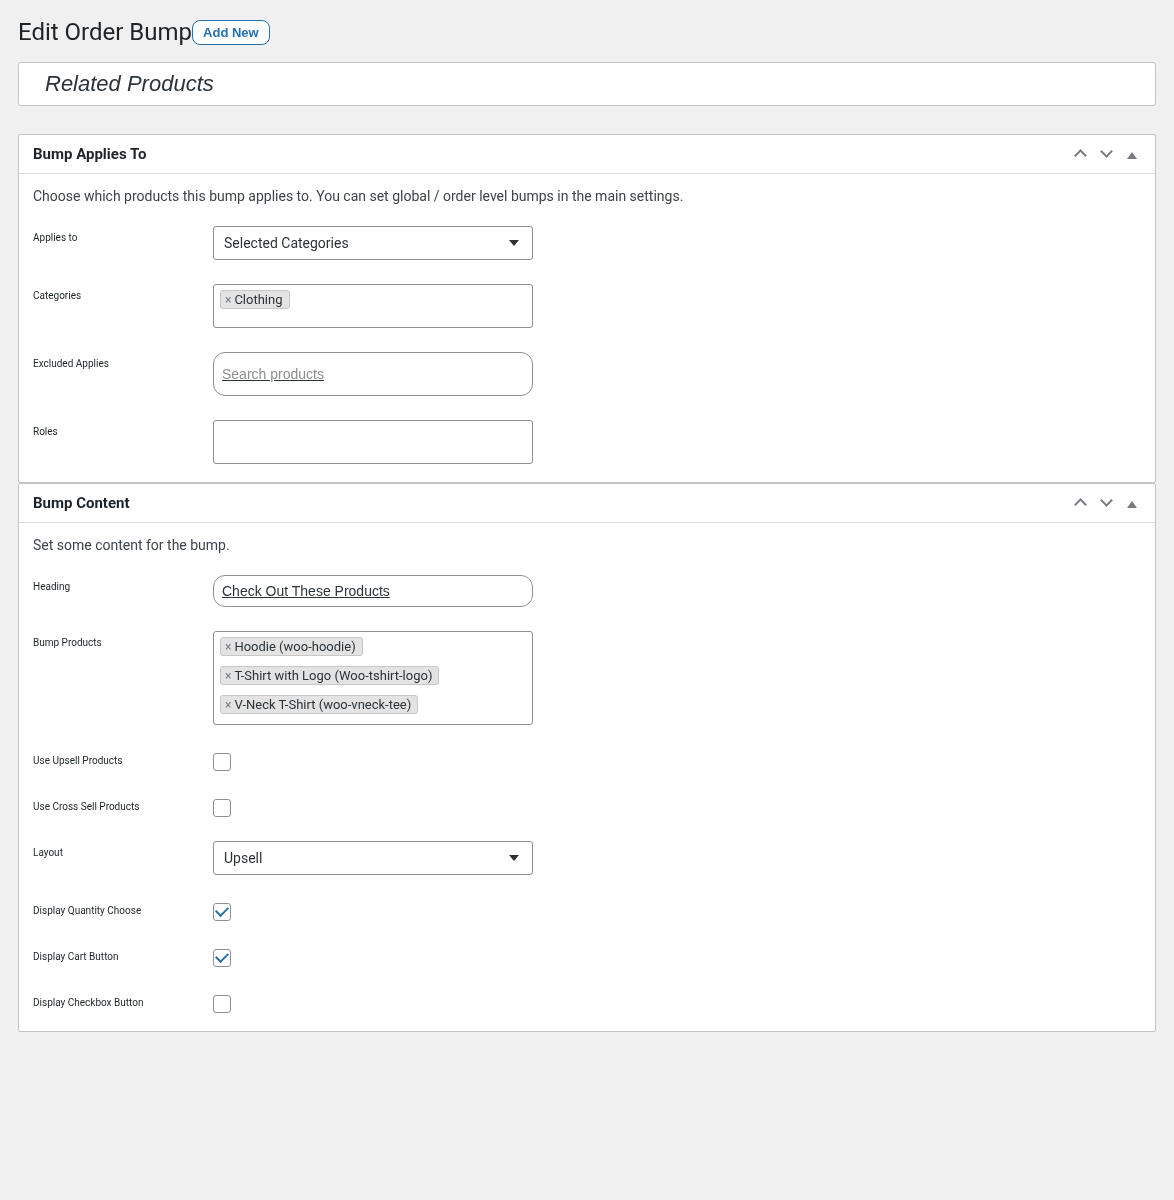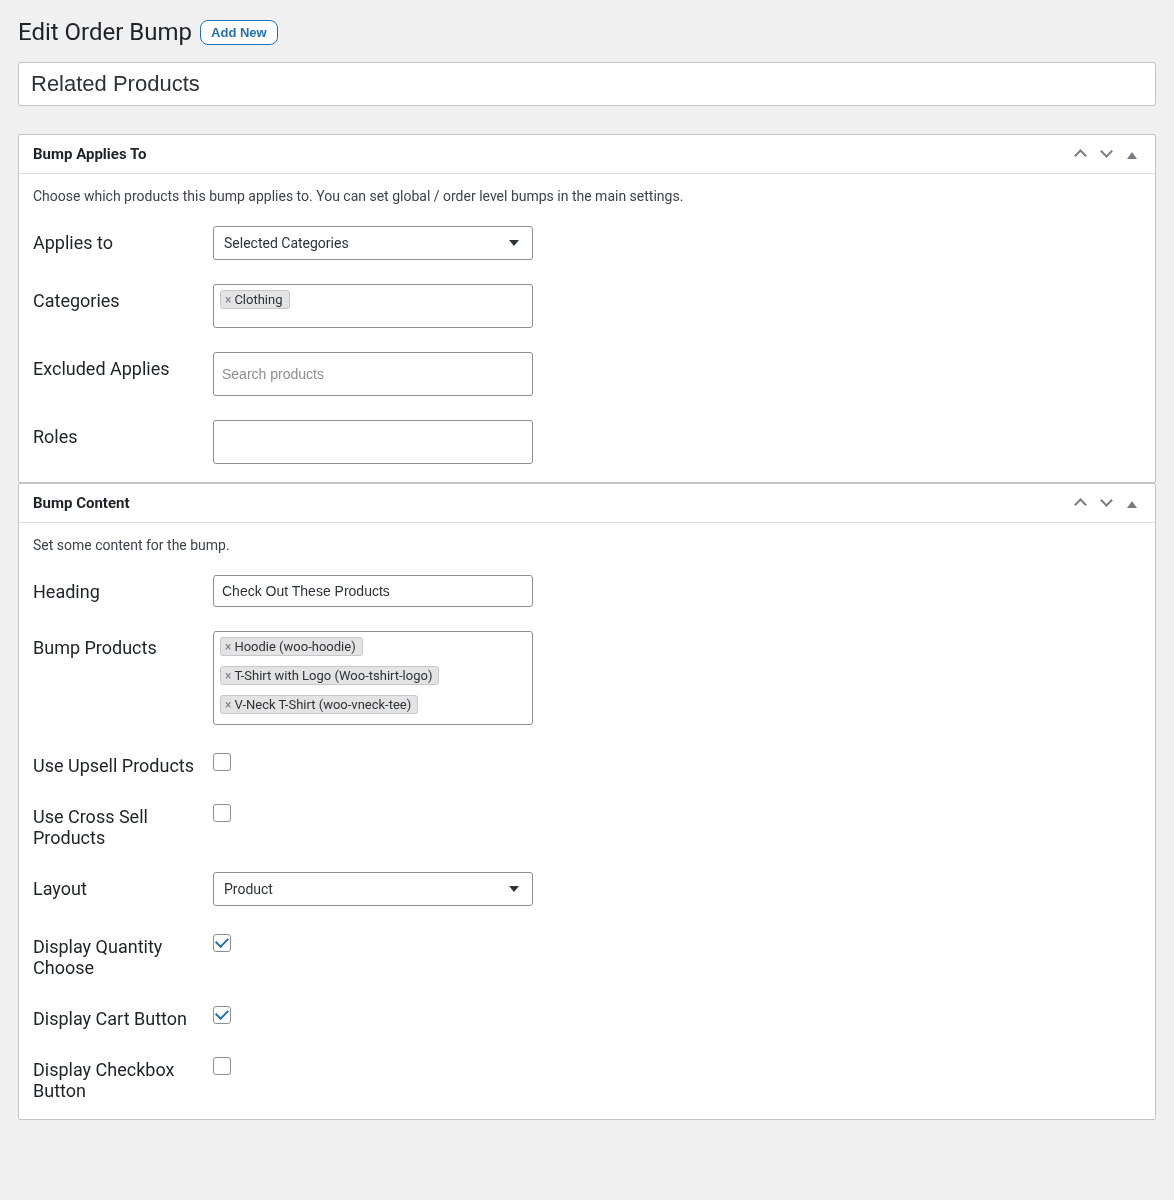--- a/index.html
+++ b/index.html
@@ -6,48 +6,49 @@
   body {
     font-family: -apple-system, BlinkMacSystemFont, "Segoe UI", Roboto, sans-serif;
     background: #f0f0f1;
     color: #1d2327;
     font-size: 14px;
     padding: 18px;
   }
   .header-row {
     display: flex;
     align-items: center;
-    gap: 8px;
+    gap: 0;
     margin-bottom: 16px;
   }
   .page-title {
     font-size: 24px;
     font-weight: 400;
     color: #1d2327;
   }
   .add-new-btn {
     border: 1px solid #2271b1;
     background: #fff;
     color: #2271b1;
     font-size: 13px;
     font-weight: 600;
     padding: 4px 10px;
     border-radius: 8px;
     cursor: pointer;
   }
   .title-input {
     width: 100%;
     font-size: 22px;
-    padding: 8px 12px;
+    padding: 8px 26px;
     border: 1px solid #c3c4c7;
     border-radius: 3px;
     background: #fff;
     color: #2c3338;
     margin-bottom: 28px;
     outline: none;
+    font-style: italic;
   }
   .postbox {
     background: #fff;
     border: 1px solid #c3c4c7;
     border-radius: 2px;
   }
   .postbox-header {
     display: flex;
     align-items: center;
     justify-content: space-between;
@@ -82,21 +83,21 @@
   .form-row {
     display: flex;
     align-items: flex-start;
     gap: 10px;
     margin-bottom: 24px;
   }
   .form-row:last-child { margin-bottom: 0; }
   .form-label {
     width: 170px;
     flex-shrink: 0;
-    font-size: 18px;
+    font-size: 10px;
     color: #1d2327;
     padding-top: 6px;
   }
   .form-field { width: 320px; }
   .select-wrap {
     position: relative;
   }
   .select-field {
     width: 100%;
     height: 34px;
@@ -149,25 +150,26 @@
   }
   .tag .x {
     color: #787c82;
     font-size: 12px;
     cursor: pointer;
   }
   .text-input {
     width: 100%;
     height: 44px;
     border: 1px solid #8c8f94;
-    border-radius: 3px;
+    border-radius: 12px;
     background: #fff;
     padding: 0 8px;
     font-size: 14px;
     color: #2c3338;
+    text-decoration: underline;
   }
   .text-input::placeholder { color: #8c8f94; }
   .text-input-sm {
     height: 32px;
   }
   .checkbox {
     width: 18px;
     height: 18px;
     border: 1px solid #8c8f94;
     border-radius: 3px;
@@ -318,21 +320,21 @@
     </div>
 
     <div class="form-row">
       <div class="form-label">Use Cross Sell Products</div>
       <div class="checkbox" id="cb-cross"></div>
     </div>
 
     <div class="form-row">
       <div class="form-label">Layout</div>
       <div class="form-field select-wrap">
-        <div class="select-field">Product</div>
+        <div class="select-field">Upsell</div>
       </div>
     </div>
 
     <div class="form-row">
       <div class="form-label">Display Quantity Choose</div>
       <div class="checkbox checked" id="cb-qty"></div>
     </div>
 
     <div class="form-row">
       <div class="form-label">Display Cart Button</div>

